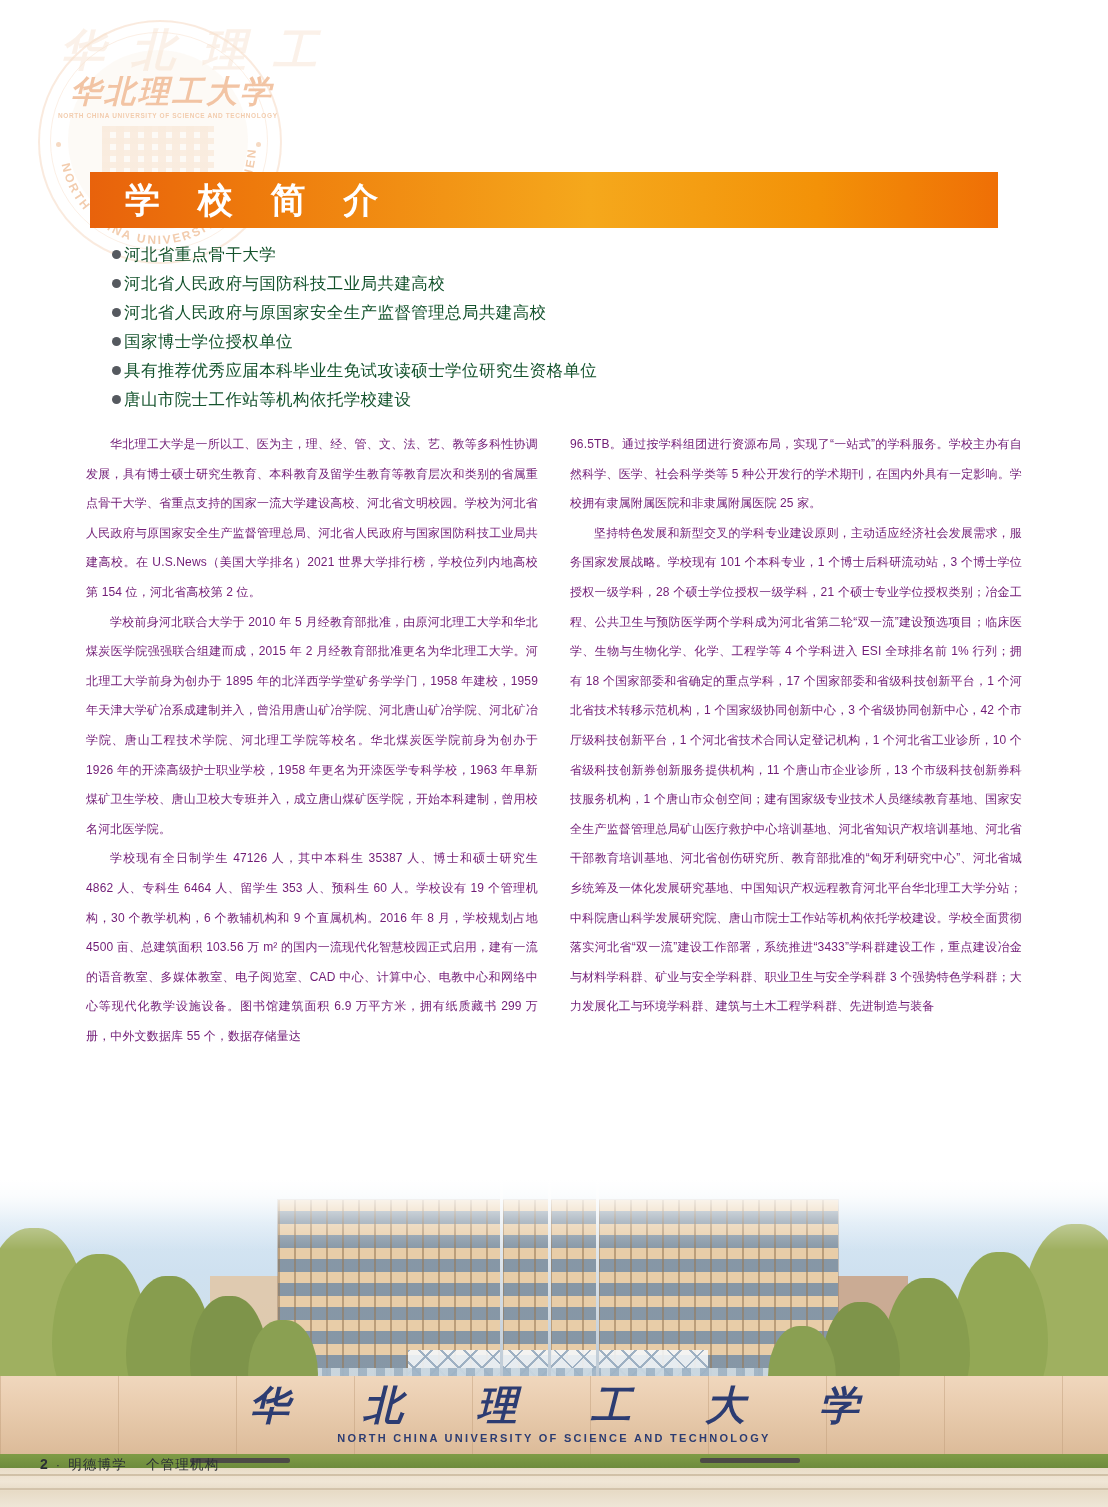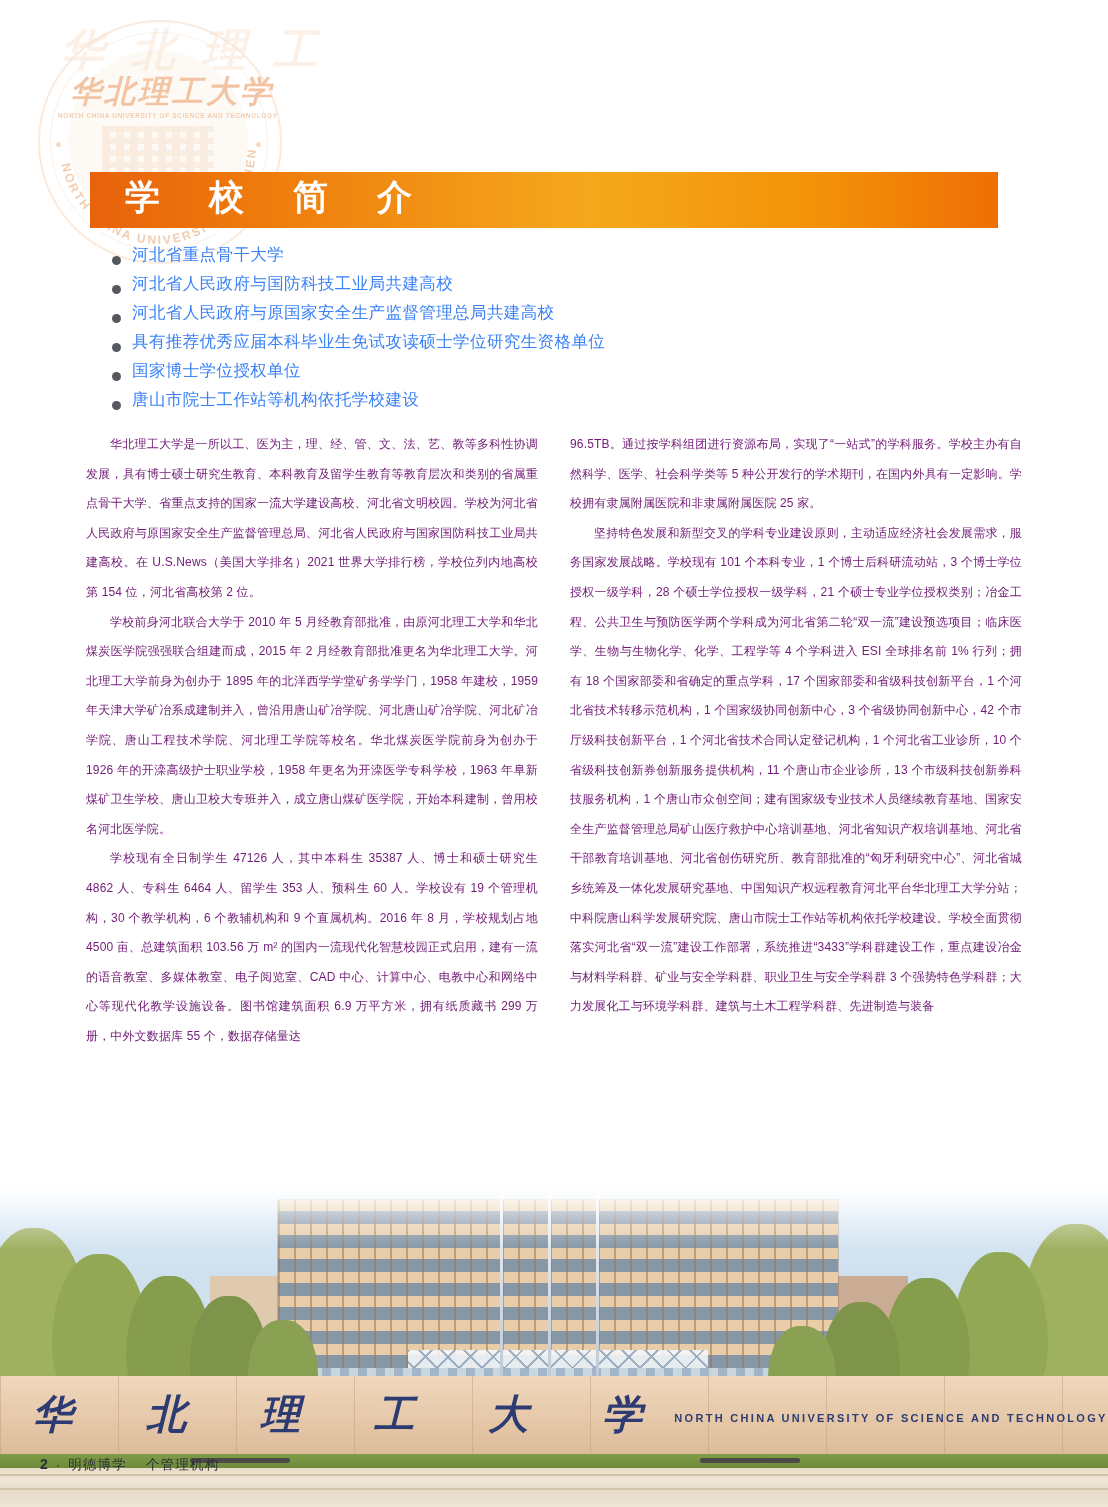--- a/index.html
+++ b/index.html
@@ -62,21 +62,21 @@
   .wall{
     position:absolute;left:0;right:0;top:196px;height:78px;
     background:linear-gradient(180deg,#f0d7bd 0%,#e8cbad 45%,#dcbb99 100%);
   }
   .wall:before{
     content:"";position:absolute;inset:0;
     background:repeating-linear-gradient(90deg,rgba(190,155,120,.45) 0 1px,transparent 1px 118px);
   }
   .wall-text{
     position:absolute;left:0;right:0;top:196px;height:78px;
-    display:flex;flex-direction:row;align-items:center;justify-content:center;
+    display:flex;flex-direction:column;align-items:center;justify-content:center;
     color:#2c3c72;
   }
   .wall-cn{
     font-family:"Liberation Serif","DejaVu Serif",serif;
     font-size:40px;font-weight:700;letter-spacing:32px;text-indent:32px;
     font-style:italic;line-height:1;
   }
   .wall-en{
     font-size:11px;font-weight:700;letter-spacing:2.3px;margin-top:6px;
   }
@@ -143,29 +143,29 @@
   .crest .dot{position:absolute;width:5px;height:5px;border-radius:50%;background:rgba(232,164,109,.75);}
 
   
   .banner{
     position:absolute;left:90px;top:172px;width:908px;height:56px;
     background:linear-gradient(90deg,#e8620c 0%, #ee7a0c 18%, #f5a81c 55%, #f39208 80%, #ef6f06 100%);
   }
   .banner-title{
     position:absolute;left:125px;top:176px;height:48px;line-height:48px;
     color:#ffffff;font-size:35px;font-weight:700;letter-spacing:14px;
-    font-family:Liberation Mono, monospace;
+    font-family:Liberation Sans, sans-serif;
     white-space:nowrap;
   }
 
   
   .bullets{position:absolute;left:112px;top:244px;width:880px;}
   .bullet{
-    display:flex;align-items:flex-end;gap:11px;
-    margin-bottom:8px;color:#3b82f6;font-size:16.5px;line-height:21px;
+    display:flex;align-items:flex-start;gap:3px;
+    margin-bottom:8px;color:#14532d;font-size:16.5px;line-height:21px;
     letter-spacing:.4px;
   }
   .bullet .mk{
     flex:0 0 auto;width:9px;height:9px;border-radius:50%;background:#55595f;margin-top:6px;
   }
 
   
   .cols{
     position:absolute;left:86px;top:430px;width:936px;height:770px;
     display:flex;gap:32px;
@@ -266,25 +266,25 @@
     <div class="bullet">
       <span class="mk"></span>
       <span>河北省人民政府与国防科技工业局共建高校</span>
     </div>
     <div class="bullet">
       <span class="mk"></span>
       <span>河北省人民政府与原国家安全生产监督管理总局共建高校</span>
     </div>
     <div class="bullet">
       <span class="mk"></span>
+      <span>国家博士学位授权单位</span>
+    </div>
+    <div class="bullet">
+      <span class="mk"></span>
       <span>具有推荐优秀应届本科毕业生免试攻读硕士学位研究生资格单位</span>
-    </div>
-    <div class="bullet">
-      <span class="mk"></span>
-      <span>国家博士学位授权单位</span>
     </div>
     <div class="bullet">
       <span class="mk"></span>
       <span>唐山市院士工作站等机构依托学校建设</span>
     </div>
   </div>
 
   <div class="cols">
     <div class="col">
       <p>华北理工大学是一所以工、医为主，理、经、管、文、法、艺、教等多科性协调发展，具有博士硕士研究生教育、本科教育及留学生教育等教育层次和类别的省属重点骨干大学、省重点支持的国家一流大学建设高校、河北省文明校园。学校为河北省人民政府与原国家安全生产监督管理总局、河北省人民政府与国家国防科技工业局共建高校。在 U.S.News（美国大学排名）2021 世界大学排行榜，学校位列内地高校第 154 位，河北省高校第 2 位。</p>

